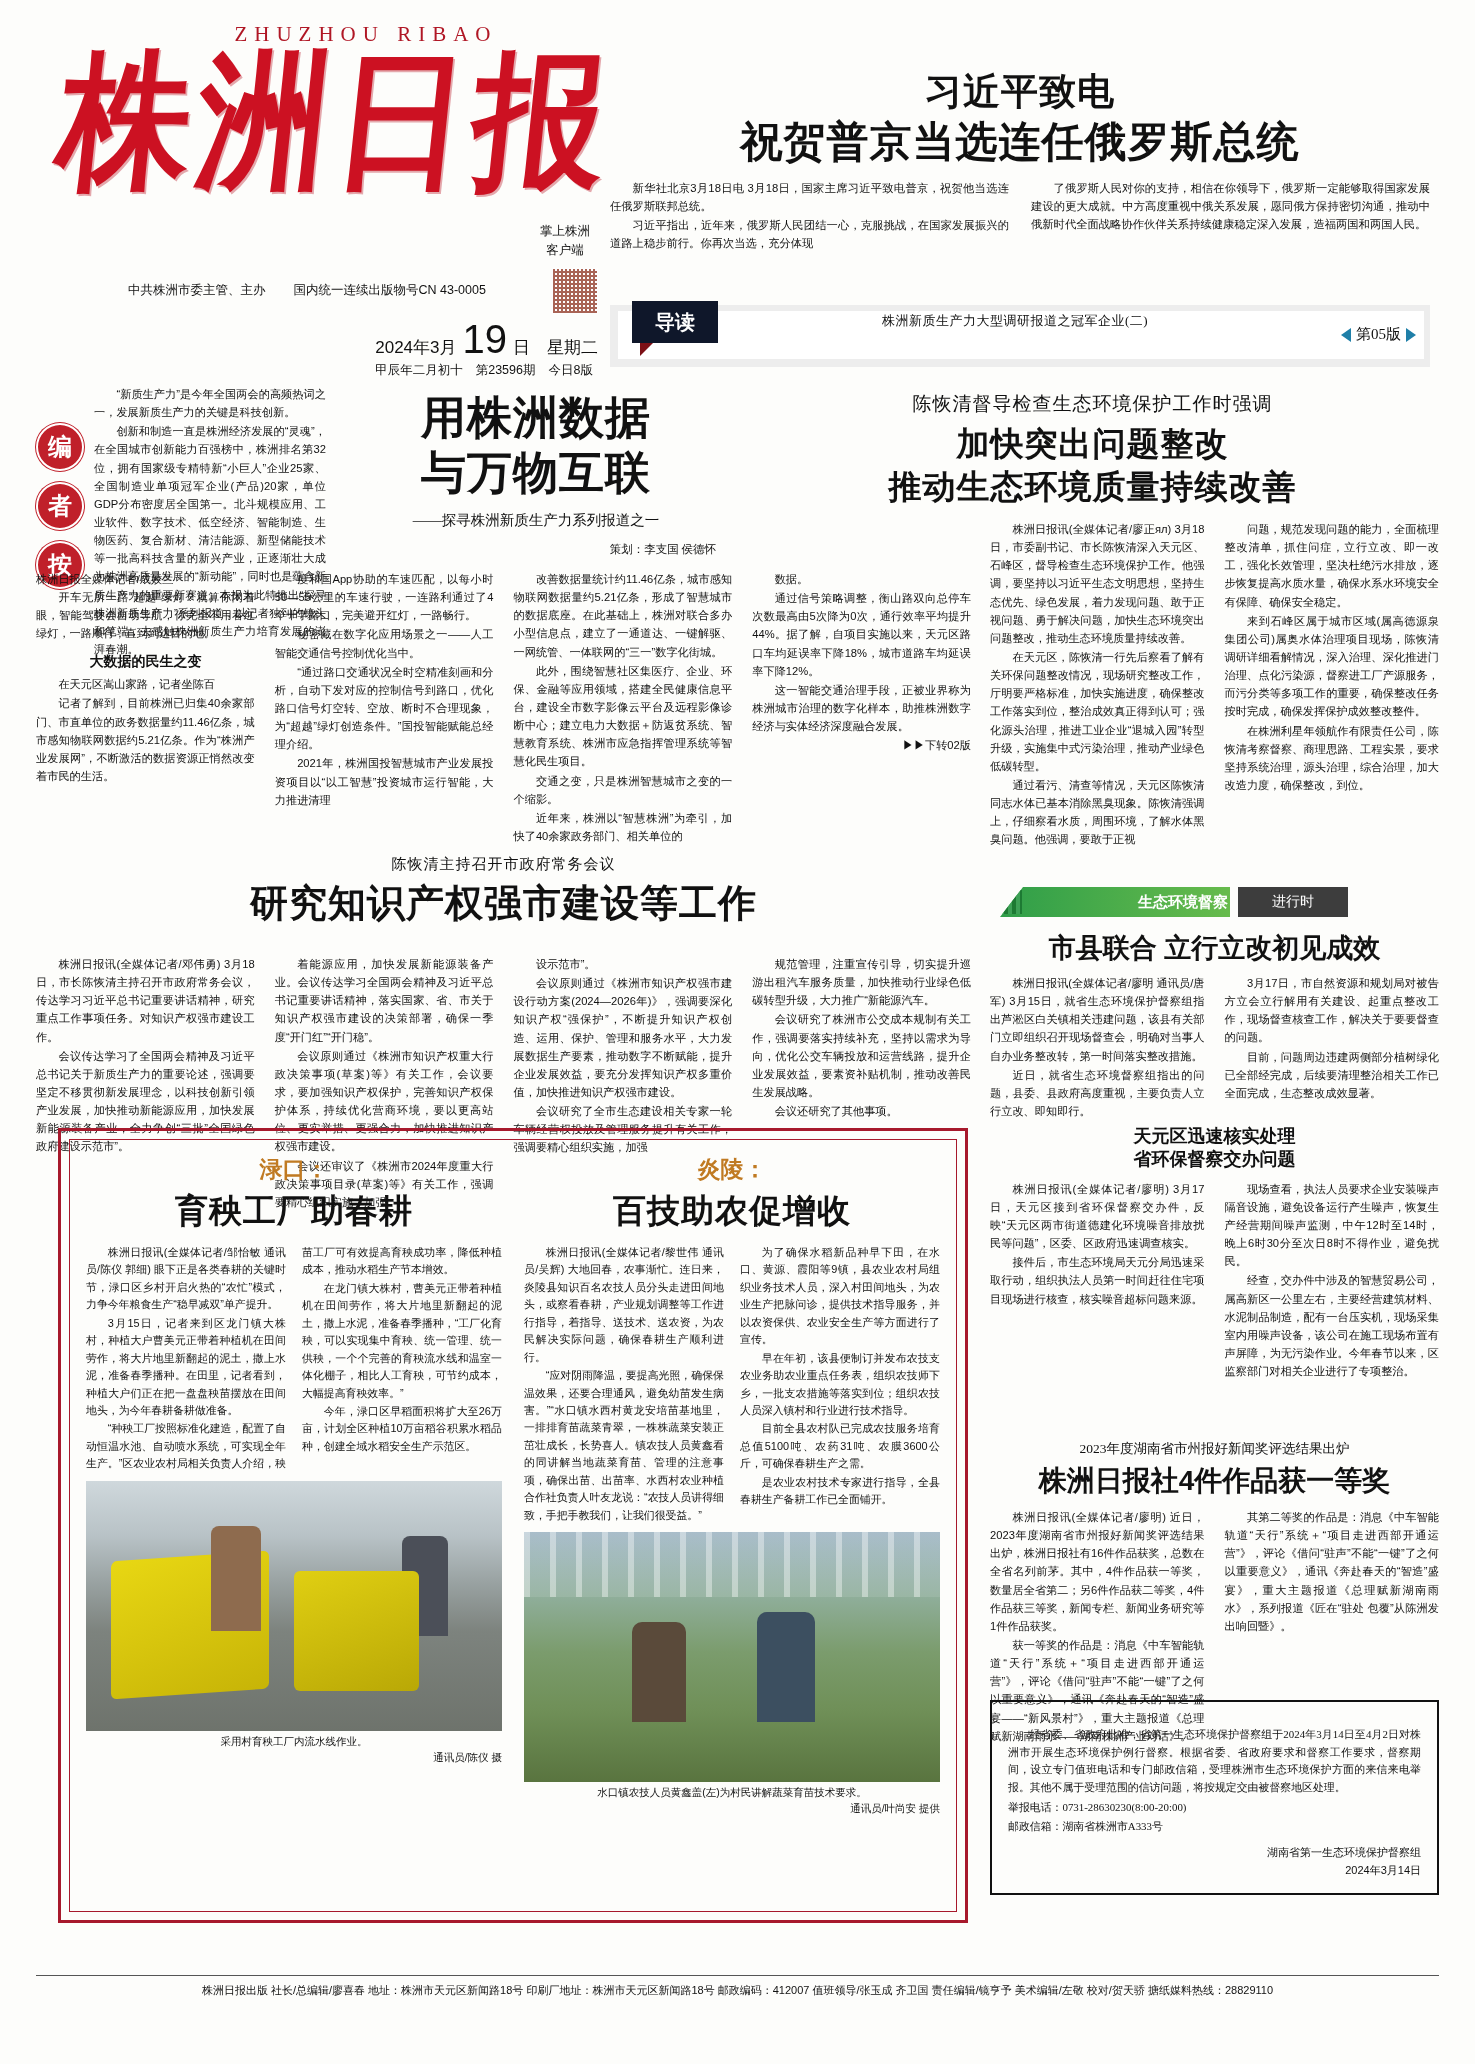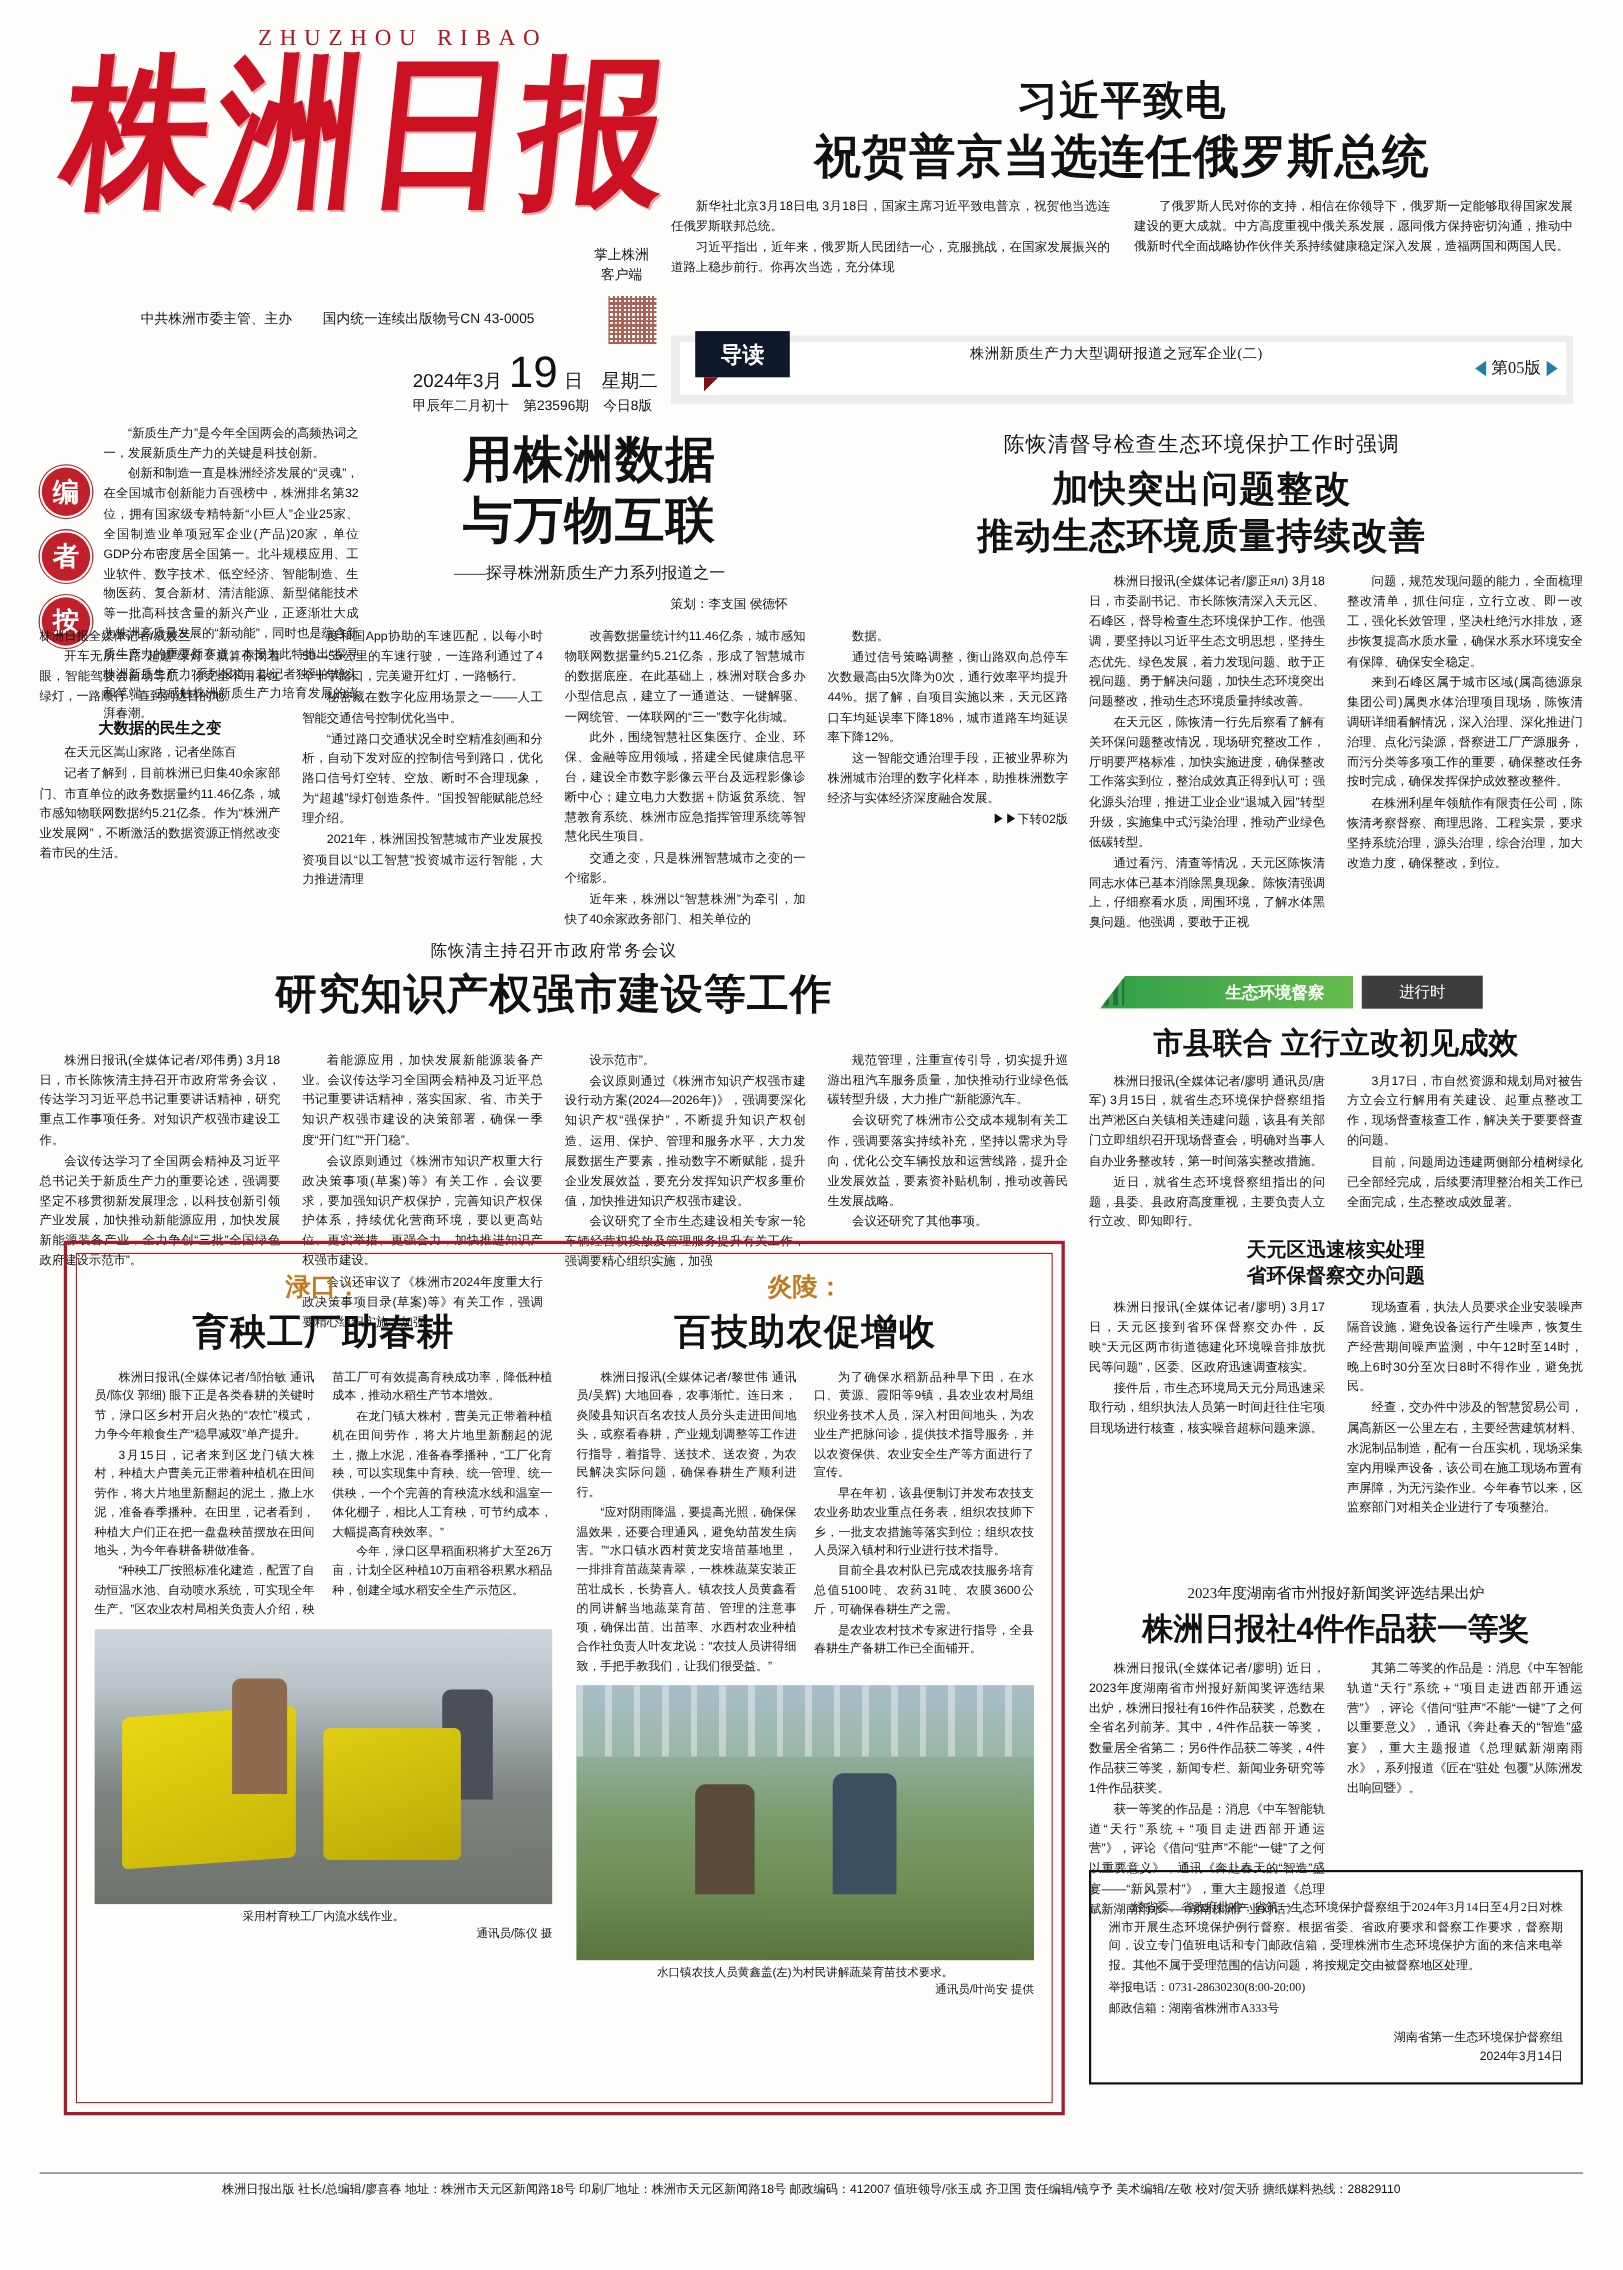--- a/index.html
+++ b/index.html
@@ -116,21 +116,21 @@
   .sec2 .kick { font-size:15px; letter-spacing:1px;}
   .sec2 h2 { margin:4px 0 8px; font-family:"Liberation Sans", sans-serif; font-weight:700; font-size:38px; letter-spacing:1px;}
 
   .sec2body { position:absolute; left:36px; top:955px; width:935px; }
 
   
   .rbanner { position:absolute; left:990px; top:885px; width:449px; height:34px;}
   .rb-green { position:absolute; left:10px; top:2px; width:230px; height:30px;
       background:linear-gradient(90deg,#2f9e49,#67bb4c); color:#fff; font-size:15px;
       font-family:"Liberation Sans", sans-serif; display:flex; align-items:center; justify-content:flex-end;
-      padding-right:26px; clip-path:polygon(10% 0,100% 0,100% 100%,0 100%); font-weight:700;text-align:center;}
+      padding-right:2px; clip-path:polygon(10% 0,100% 0,100% 100%,0 100%); font-weight:700;text-align:center;}
   .rb-green:before{content:"";position:absolute;left:-4px;top:3px;width:26px;height:24px;
       background:repeating-linear-gradient(90deg,#1d7a33 0 4px,#3da055 4px 8px);}
   .rb-dark { position:absolute; left:248px; top:2px; width:110px; height:30px; background:#3d3d3d; color:#fff;
       font-size:14px; display:flex; align-items:center; justify-content:center;
       font-family:"Liberation Sans", sans-serif;}
 
   .rh { text-align:center; font-family:"Liberation Sans", sans-serif; font-weight:700; }
   .rsec { position:absolute; left:990px; width:449px; }
 
   

